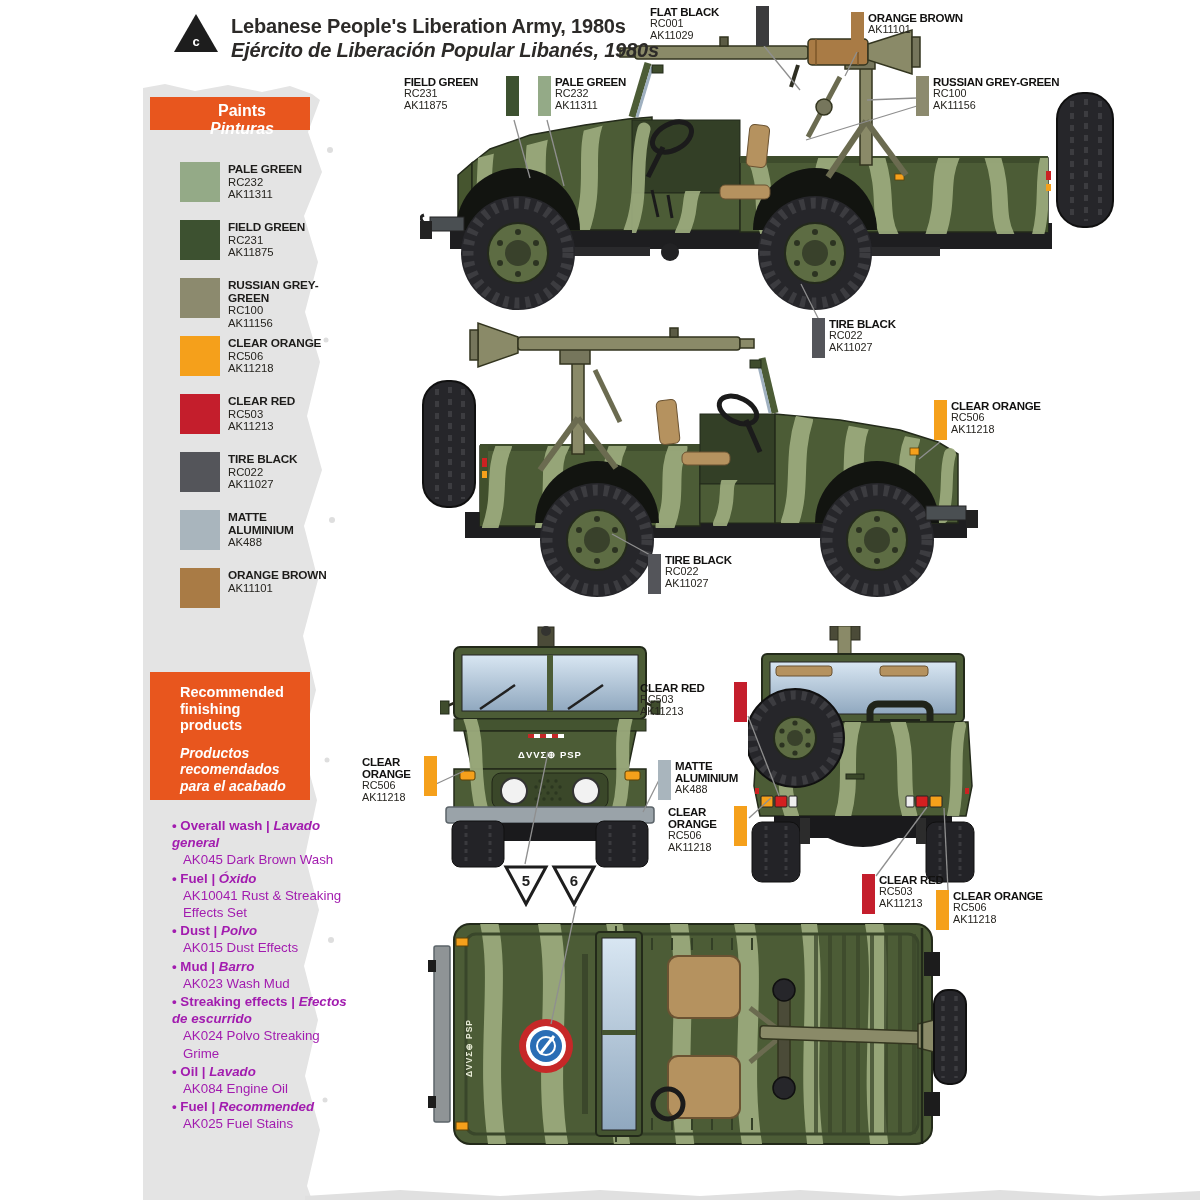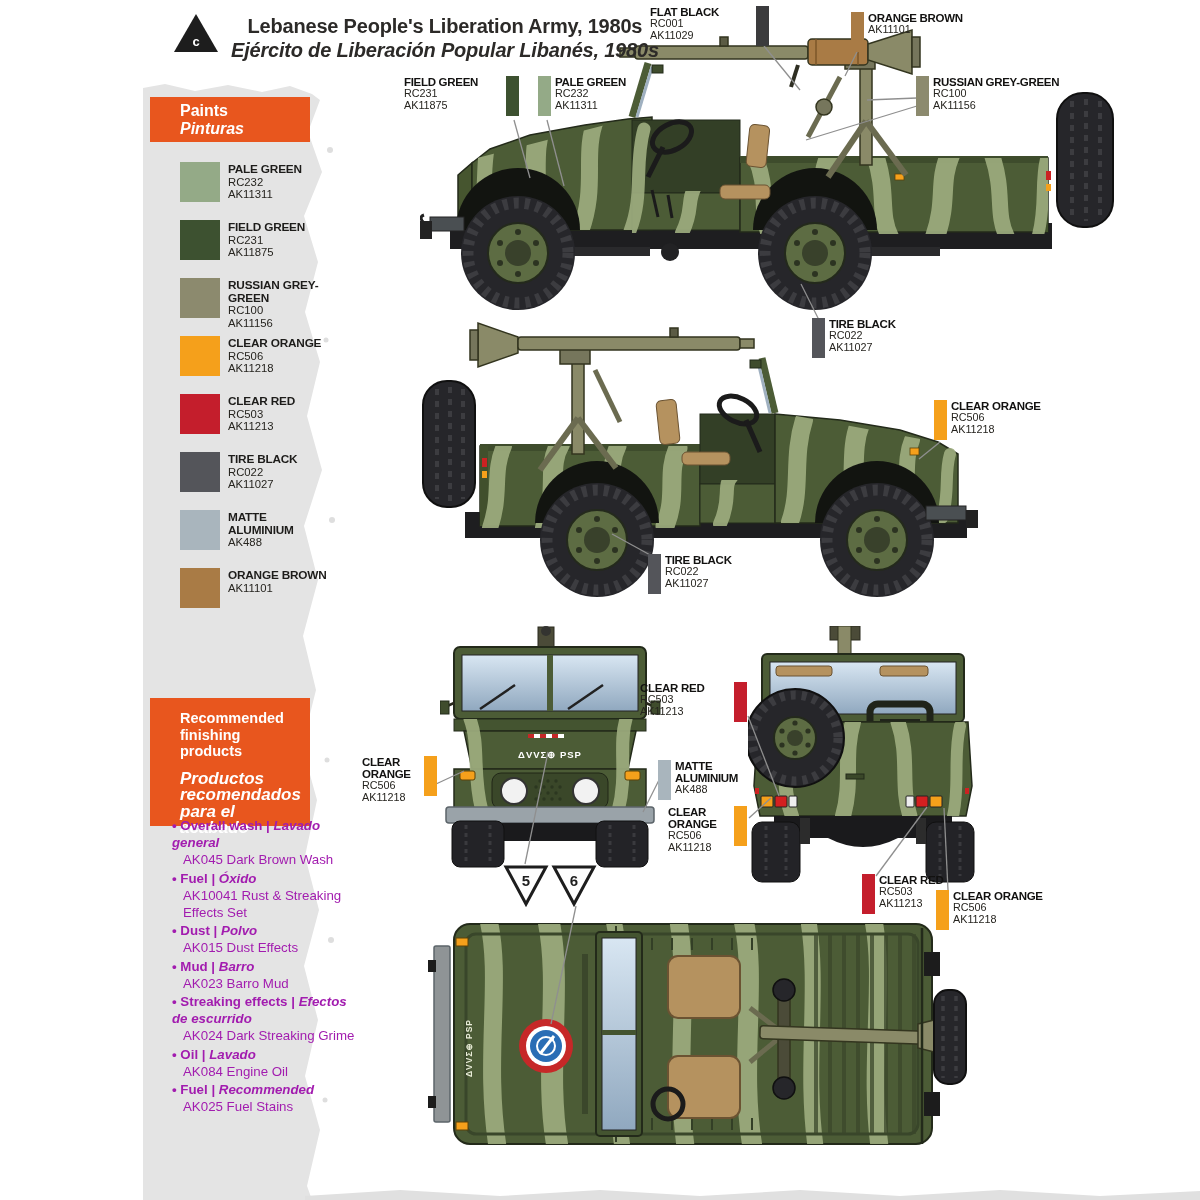--- a/index.html
+++ b/index.html
@@ -6,31 +6,31 @@
   .page{position:relative;width:1200px;height:1200px;background:#fff;overflow:hidden;
         font-family:"Liberation Sans",sans-serif;color:#1d1c1a;}
   svg{display:block;}
 
   
   #torn-bg{position:absolute;left:0;top:0;z-index:1;}
 
   
   .header{position:absolute;left:173px;top:12px;z-index:4;display:flex;gap:12px;}
   .titles{padding-top:2px;}
-  .title-en{font-size:20px;font-weight:700;color:#2c2a28;line-height:24px;letter-spacing:-0.2px;text-align:center;}
+  .title-en{font-size:20px;font-weight:700;color:#2c2a28;line-height:24px;letter-spacing:-0.2px;}
   .title-es{font-size:20px;font-weight:700;font-style:italic;color:#2c2a28;line-height:24px;letter-spacing:-0.2px;}
 
   
   .orange-box{position:absolute;background:#e8561e;color:#fff;z-index:4;}
-  .paints-box{left:150px;top:97px;width:160px;height:45px;padding:5px 6px 0 30px;box-sizing:border-box;}
+  .paints-box{left:150px;top:97px;width:160px;height:33px;padding:5px 6px 0 30px;box-sizing:border-box;text-align:center;}
   .paints-box .t1{font-size:16px;font-weight:700;line-height:18px;}
   .paints-box .t2{font-size:16px;font-weight:700;font-style:italic;line-height:18px;}
-  .fin-box{left:150px;top:672px;width:160px;height:128px;padding:12px 0 0 30px;box-sizing:border-box;margin-top:26px;}
+  .fin-box{left:150px;top:672px;width:160px;height:128px;padding:12px 0 0 30px;box-sizing:border-box;}
   .fin-box .t1{font-size:14.5px;font-weight:700;line-height:16.5px;width:118px;}
-  .fin-box .t2{font-size:17px;font-weight:700;font-style:italic;line-height:16.5px;width:122px;margin-top:11px;}
+  .fin-box .t2{font-size:14px;font-weight:700;font-style:italic;line-height:16.5px;width:122px;margin-top:11px;}
 
   
   .paint-item{position:absolute;left:180px;display:flex;gap:8px;z-index:4;}
   .paint-item .box{width:40px;height:40px;flex:none;}
   .paint-item .nm{font-weight:700;font-size:11.8px;line-height:12.5px;width:125px;letter-spacing:-0.2px;padding-top:1px;}
   .paint-item.w2 .nm{width:82px;}
   .paint-item .cd{font-size:11.3px;line-height:12.5px;color:#26241f;}
 
   
   .fin-list{position:absolute;left:172px;top:817px;width:184px;z-index:4;font-size:13.3px;line-height:17.2px;color:#a21caf;}
@@ -167,26 +167,26 @@
       <div class="prod">AK10041 Rust &amp; Streaking Effects Set</div>
     </div>
     <div class="fin-item">
       <span class="b">Dust |</span>
       <span class="bi">Polvo</span>
       <div class="prod">AK015 Dust Effects</div>
     </div>
     <div class="fin-item">
       <span class="b">Mud |</span>
       <span class="bi">Barro</span>
-      <div class="prod">AK023 Barro Mud</div>
+      <div class="prod">AK023 Wash Mud</div>
     </div>
     <div class="fin-item">
       <span class="b">Streaking effects |</span>
       <span class="bi">Efectos de escurrido</span>
-      <div class="prod">AK024 Dark Streaking Grime</div>
+      <div class="prod">AK024 Polvo Streaking Grime</div>
     </div>
     <div class="fin-item">
       <span class="b">Oil |</span>
       <span class="bi">Lavado</span>
       <div class="prod">AK084 Engine Oil</div>
     </div>
     <div class="fin-item">
       <span class="b">Fuel |</span>
       <span class="bi">Recommended</span>
       <div class="prod">AK025 Fuel Stains</div>

